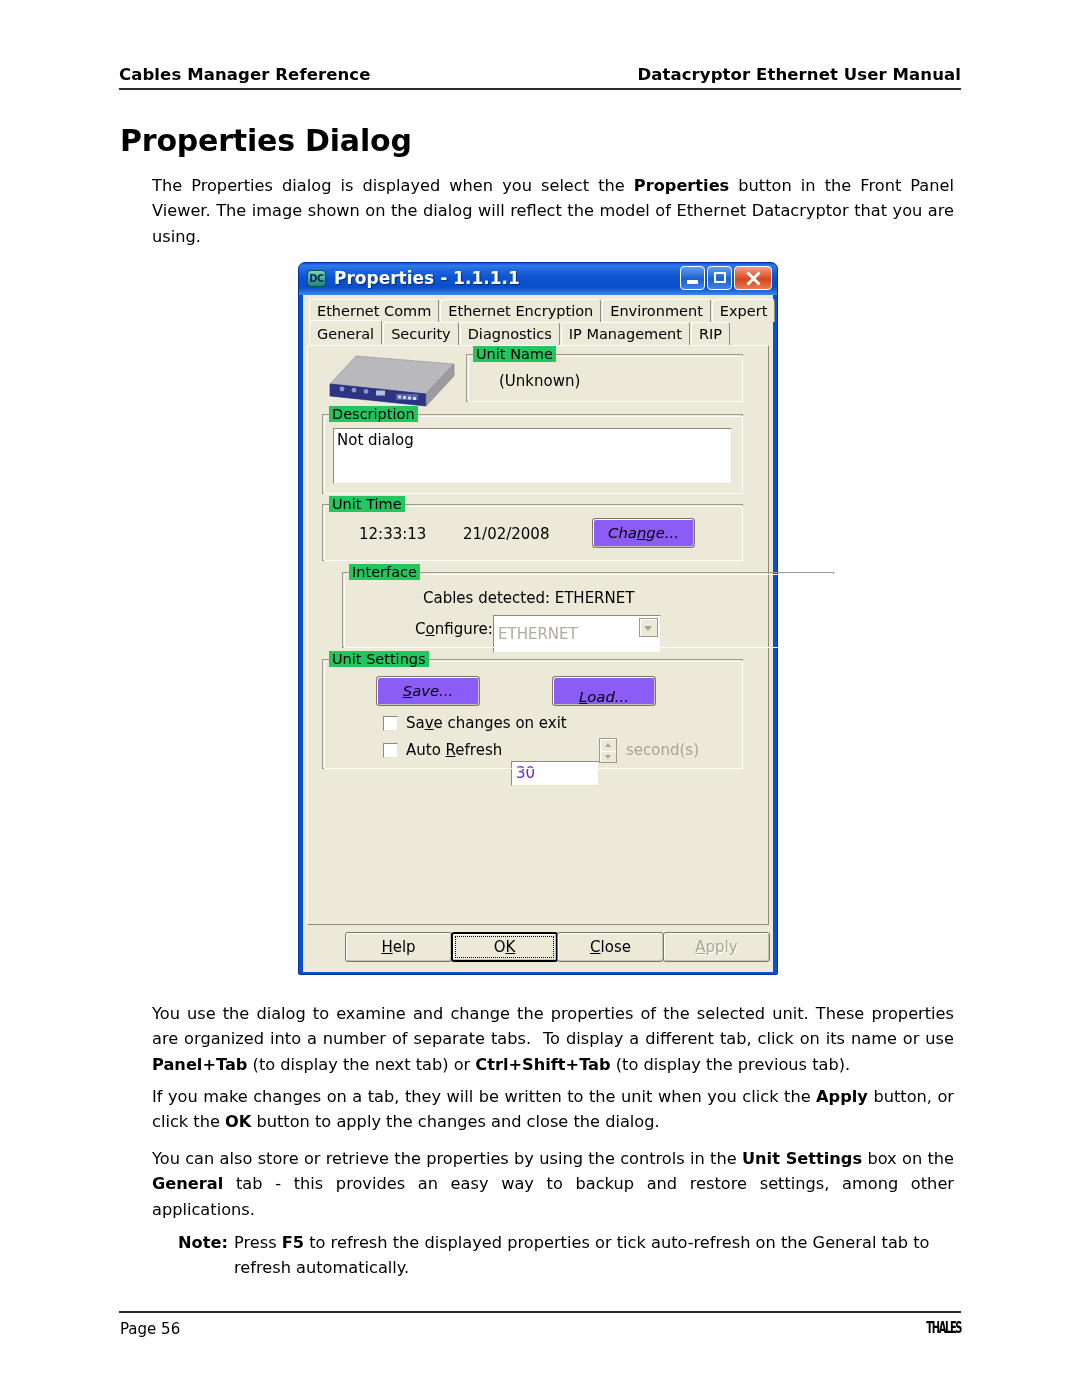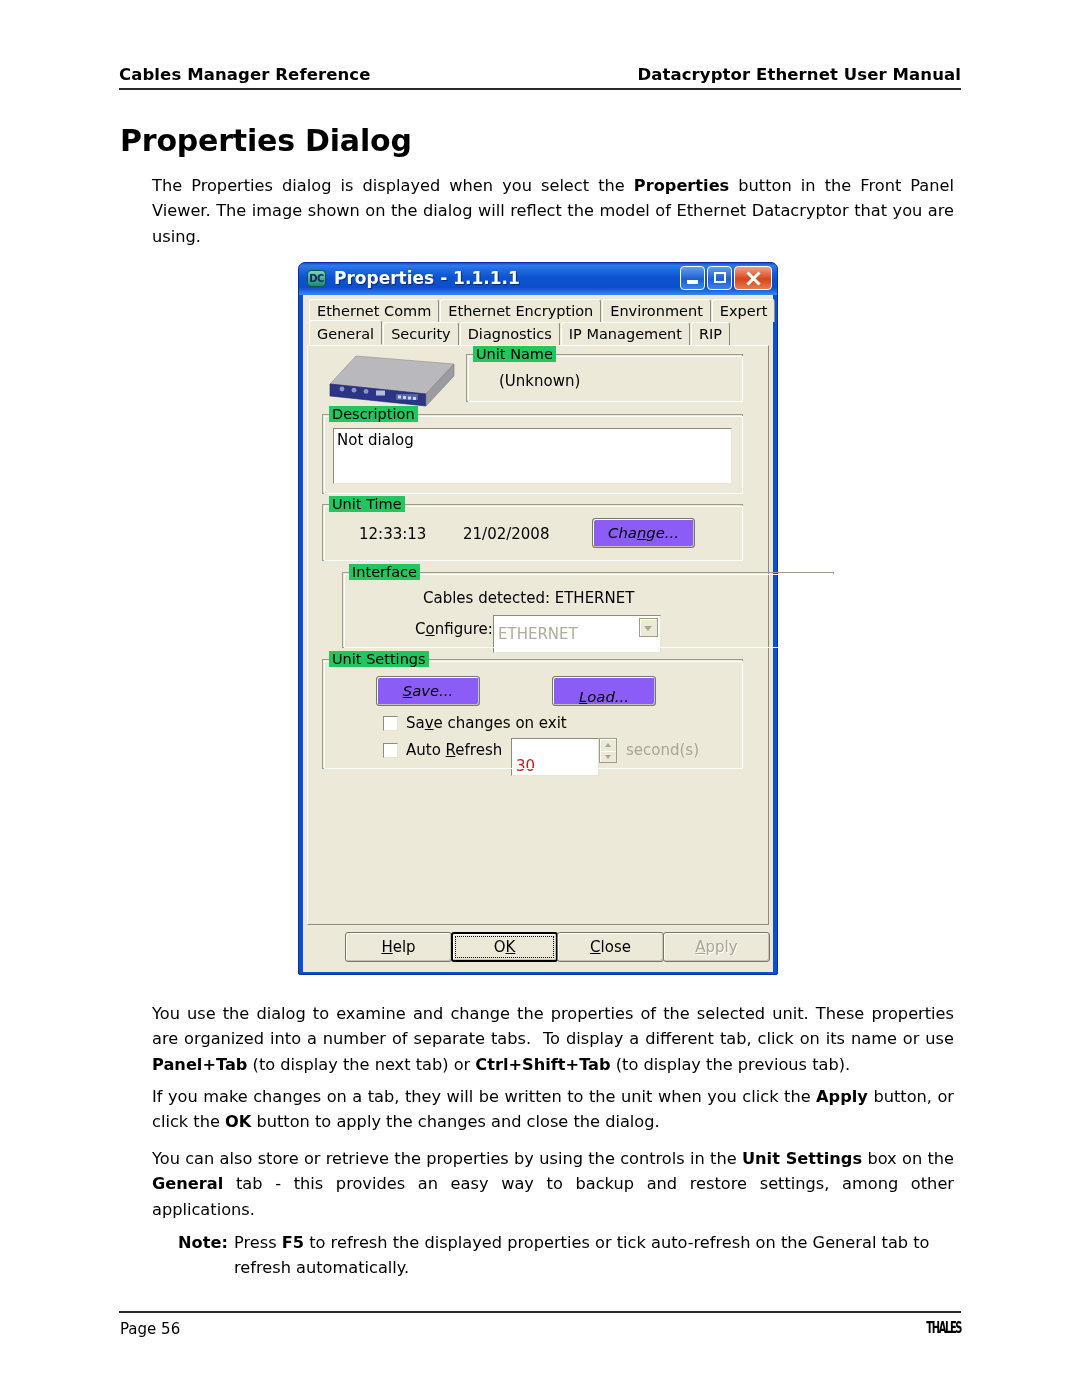--- a/index.html
+++ b/index.html
@@ -368,22 +368,23 @@
   }
 
   .spin-box {
     position: absolute;
     background: #ffffff;
     border: 1px solid #8e8b77;
     border-right-color: #e8e5d4;
     border-bottom-color: #e8e5d4;
     box-sizing: border-box;
     font-size: 15px;
-    color: #b91c1c;
-    padding: 18px 4px;
+    color: #6d28d9;
+    padding: 2px 4px;
+    margin-top: 23px;
   }
   .spin-btns {
     position: absolute;
     width: 18px;
     background: #ece9d8;
     border: 1px solid #9e9b88;
     box-sizing: border-box;
   }
   .spin-btns .up, .spin-btns .dn {
     position: absolute;

